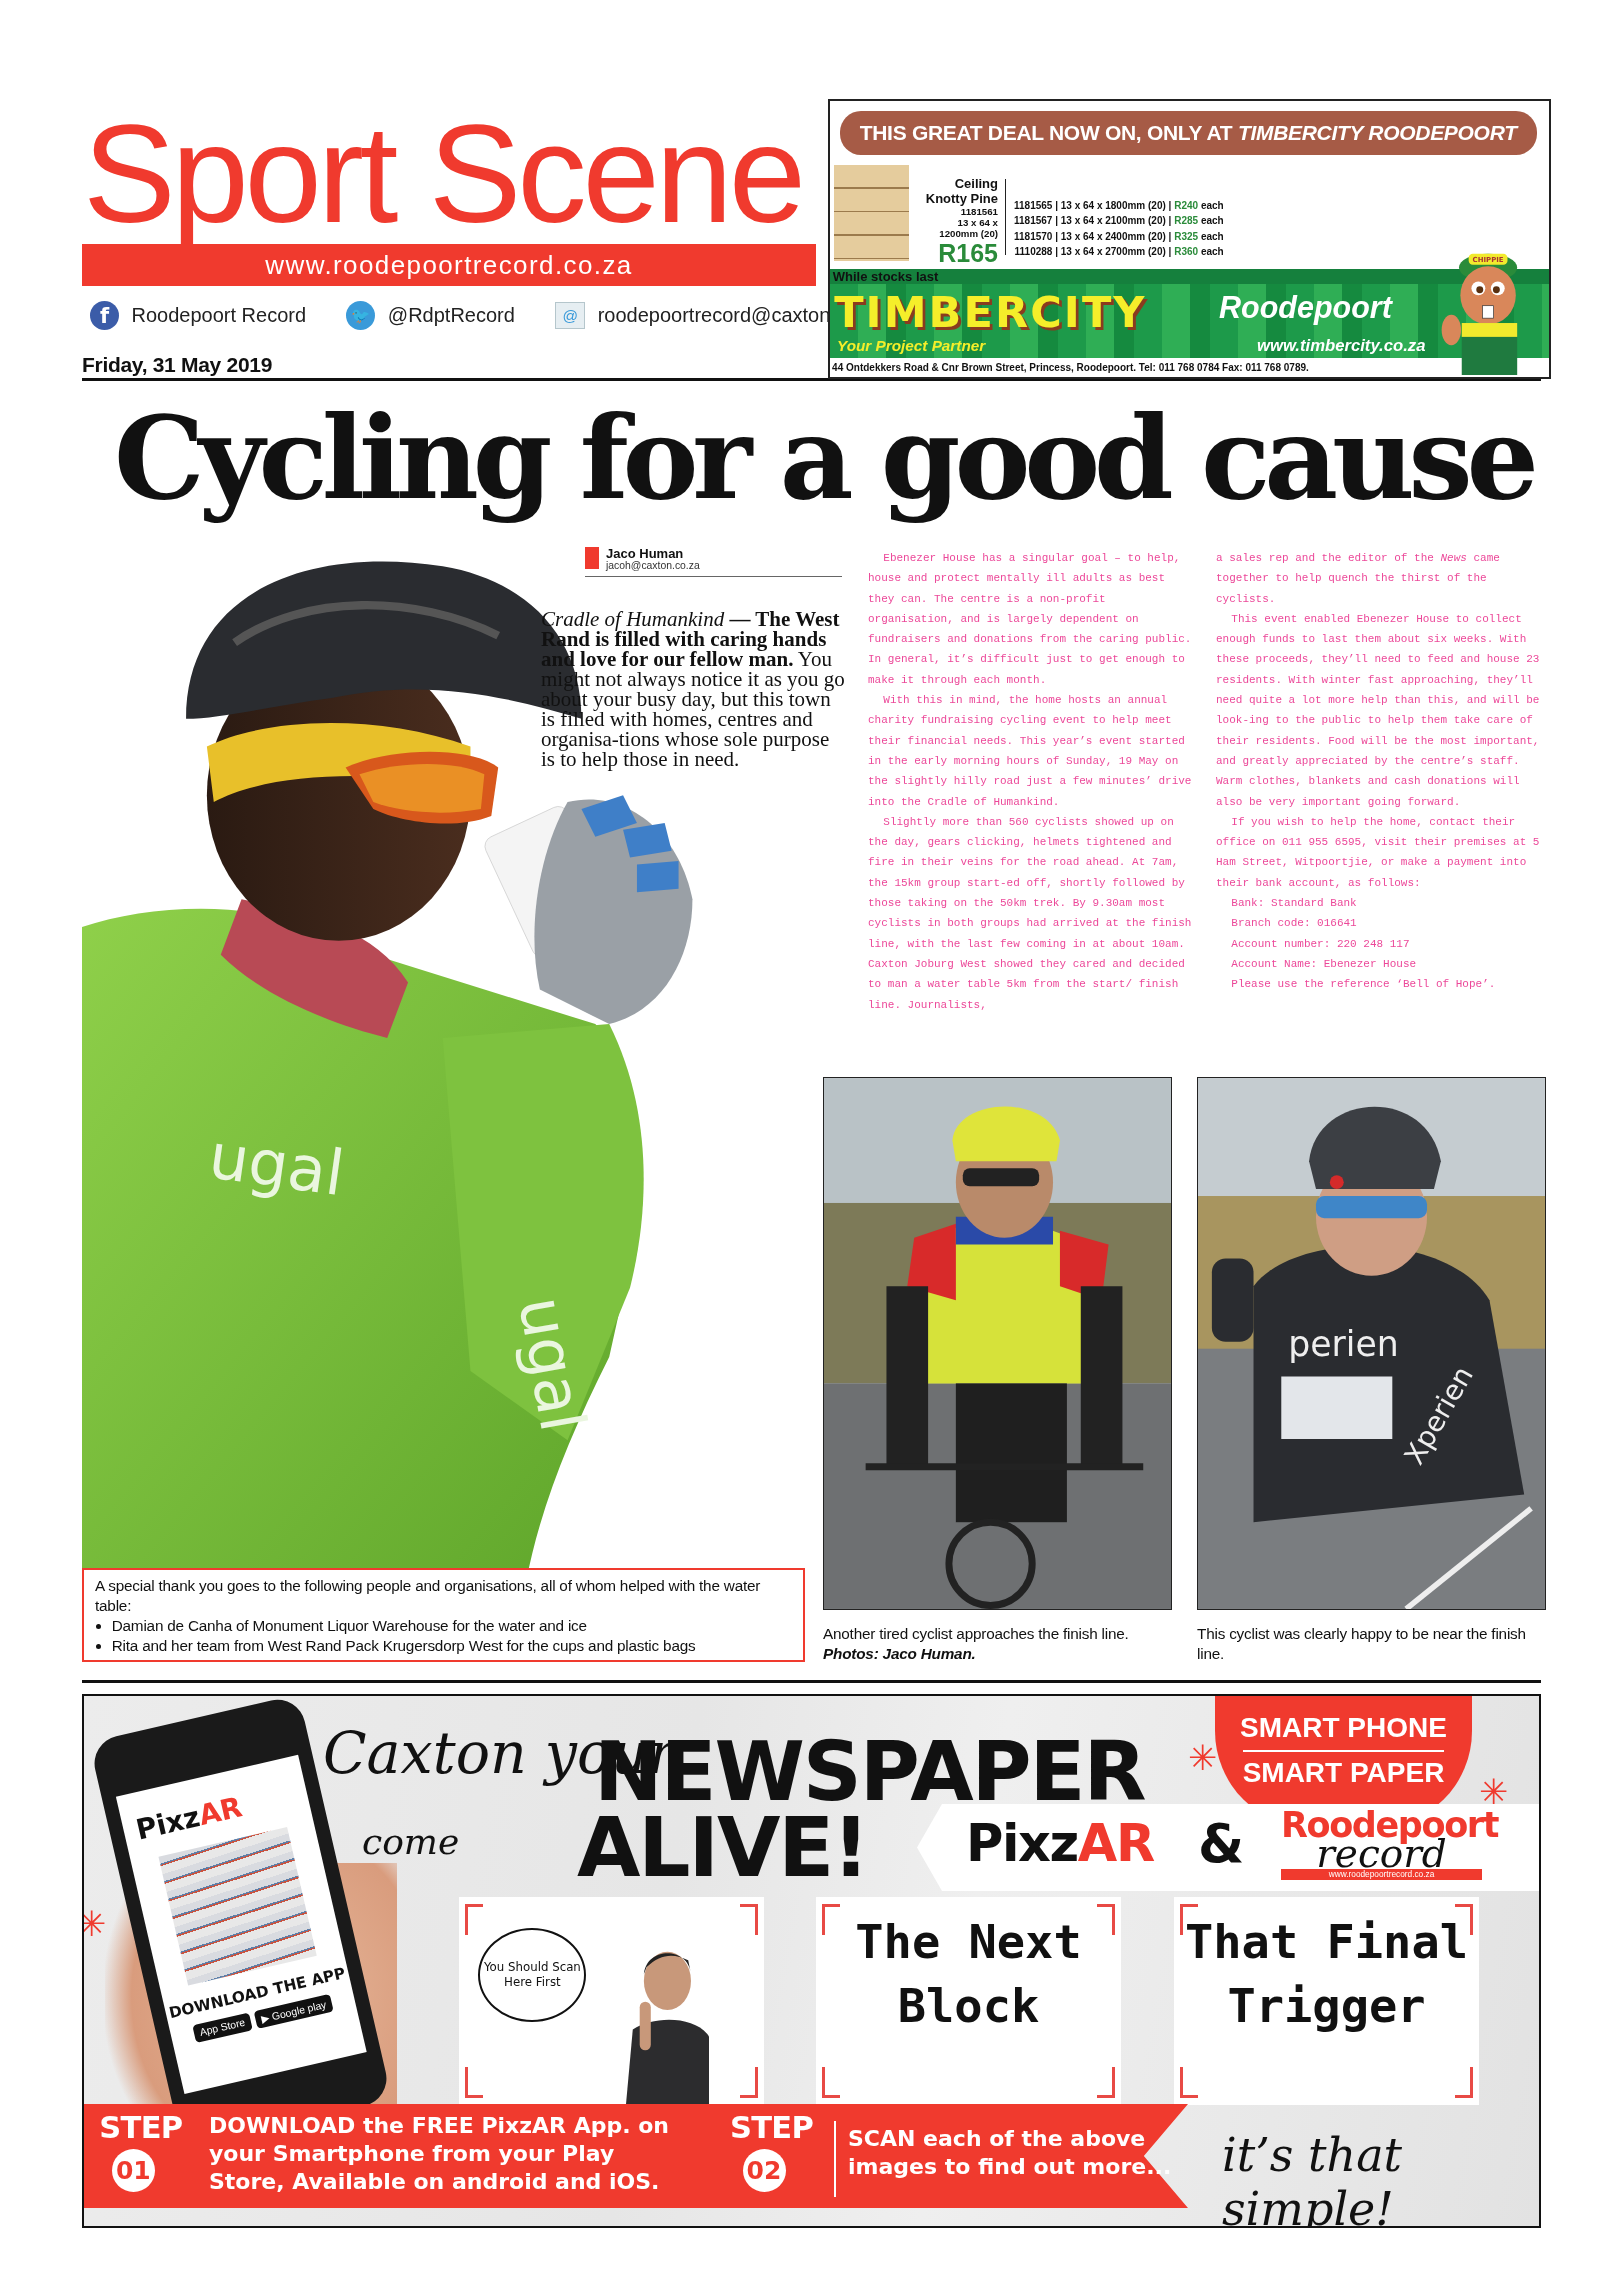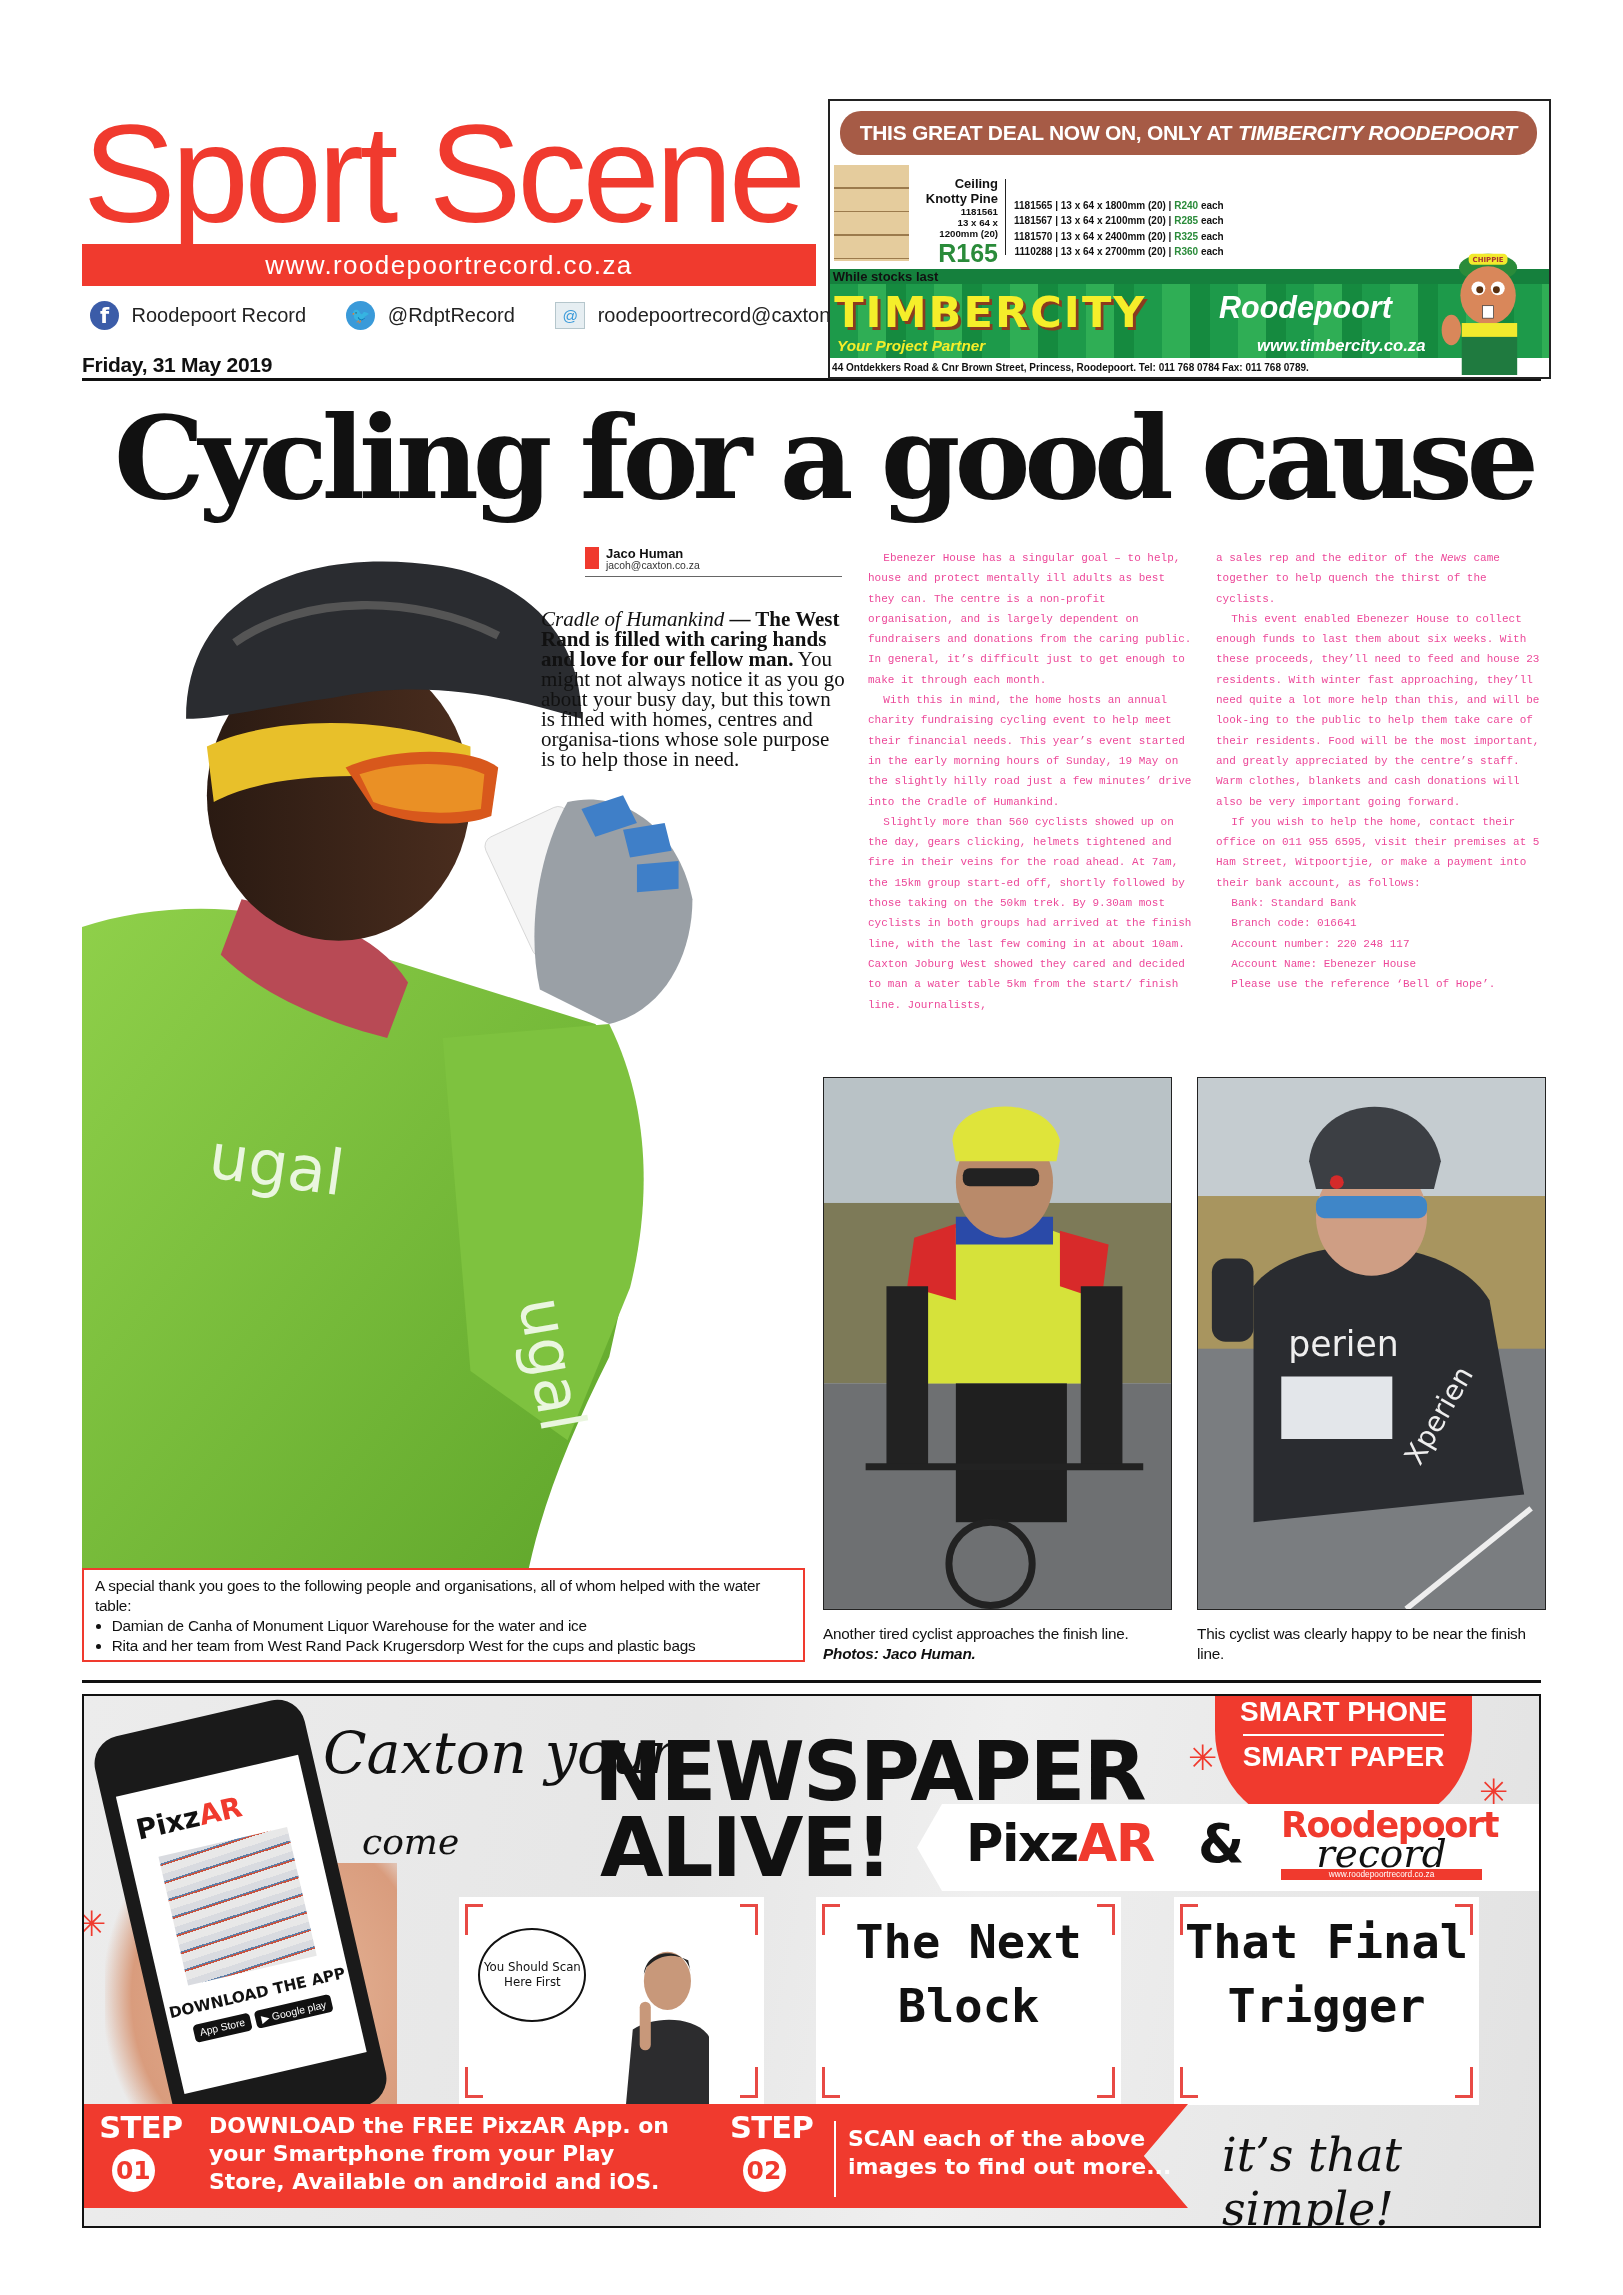--- a/index.html
+++ b/index.html
@@ -58,23 +58,23 @@
   .thanks ul{margin:0;padding-left:16.7px;}
   .rule-mid{left:82px;top:1680px;width:1459px;height:2.8px;background:#111;}
   
   .pz{left:82px;top:1694px;width:1459px;height:534px;border:2.1px solid #111;box-sizing:border-box;background:linear-gradient(100deg,#ececec 0%,#e6e6e6 40%,#efefef 60%,#e2e2e2 100%);overflow:hidden;}
   .phone{position:absolute;left:49px;top:17.4px;width:215px;height:416px;background:#1a1a1a;border-radius:28px;transform:rotate(-13deg);transform-origin:center;}
   .phone .scr{position:absolute;left:14px;top:59px;width:187px;height:305px;background:#fff;}
   .hand{position:absolute;left:21px;top:167px;width:292px;height:333px;background:radial-gradient(ellipse at 60% 40%,#e7b99c 0%,#d99c7d 60%,rgba(217,156,125,0) 72%);}
   .watch{position:absolute;left:239px;top:24px;font-family:"DejaVu Serif",serif;font-style:italic;font-size:57px;color:#111;}
   .come{position:absolute;left:278px;top:125px;font-family:"DejaVu Serif",serif;font-style:italic;font-size:36px;color:#111;}
   .newsp{position:absolute;left:510px;top:28px;font-family:"DejaVu Sans",sans-serif;font-weight:bold;font-size:82px;letter-spacing:-2.1px;color:#111;}
-  .alive{position:absolute;left:493px;top:104px;font-family:"DejaVu Sans",sans-serif;font-weight:bold;font-size:82px;letter-spacing:-2.1px;color:#111;margin-left:23px;}
+  .alive{position:absolute;left:493px;top:104px;font-family:"DejaVu Sans",sans-serif;font-weight:bold;font-size:82px;letter-spacing:-2.1px;color:#111;}
   .smart{position:absolute;left:1131px;top:0px;width:257px;height:132px;background:#f03a2e;border-radius:0 0 97px 97px;color:#fff;text-align:center;font-size:28px;font-weight:bold;}
-  .smart .l1{margin-top:0;}
+  .smart .l1{margin-top:16px;}
   .smart .hr{width:201px;height:2.1px;background:#fff;margin:5.6px auto;}
   .logos{position:absolute;left:833px;top:108px;width:625px;height:87px;background:#fff;clip-path:polygon(4% 0,100% 0,100% 100%,4% 100%,0 50%);}
   .pixzar-logo{position:absolute;left:882px;top:118px;font-family:"DejaVu Sans",sans-serif;font-weight:bold;font-size:51px;color:#111;letter-spacing:-1.4px;}
   .pixzar-logo span{color:#f03a2e;}
   .amp{position:absolute;left:1114px;top:117px;font-family:"DejaVu Sans",sans-serif;font-weight:bold;font-size:53px;}
   .rr{position:absolute;left:1197px;top:111px;width:201px;text-align:center;}
   .rr .a{font-family:"DejaVu Sans",sans-serif;font-weight:bold;font-size:35px;color:#f03a2e;letter-spacing:-1.4px;line-height:36px;}
   .rr .b{font-family:"DejaVu Serif",serif;font-style:italic;font-size:39px;line-height:30.5px;margin-top:-4.2px;}
   .rr .c{background:#f03a2e;color:#fff;font-size:8.3px;line-height:11px;}
   .card{position:absolute;top:201px;width:305px;height:208px;background:#fff;}

